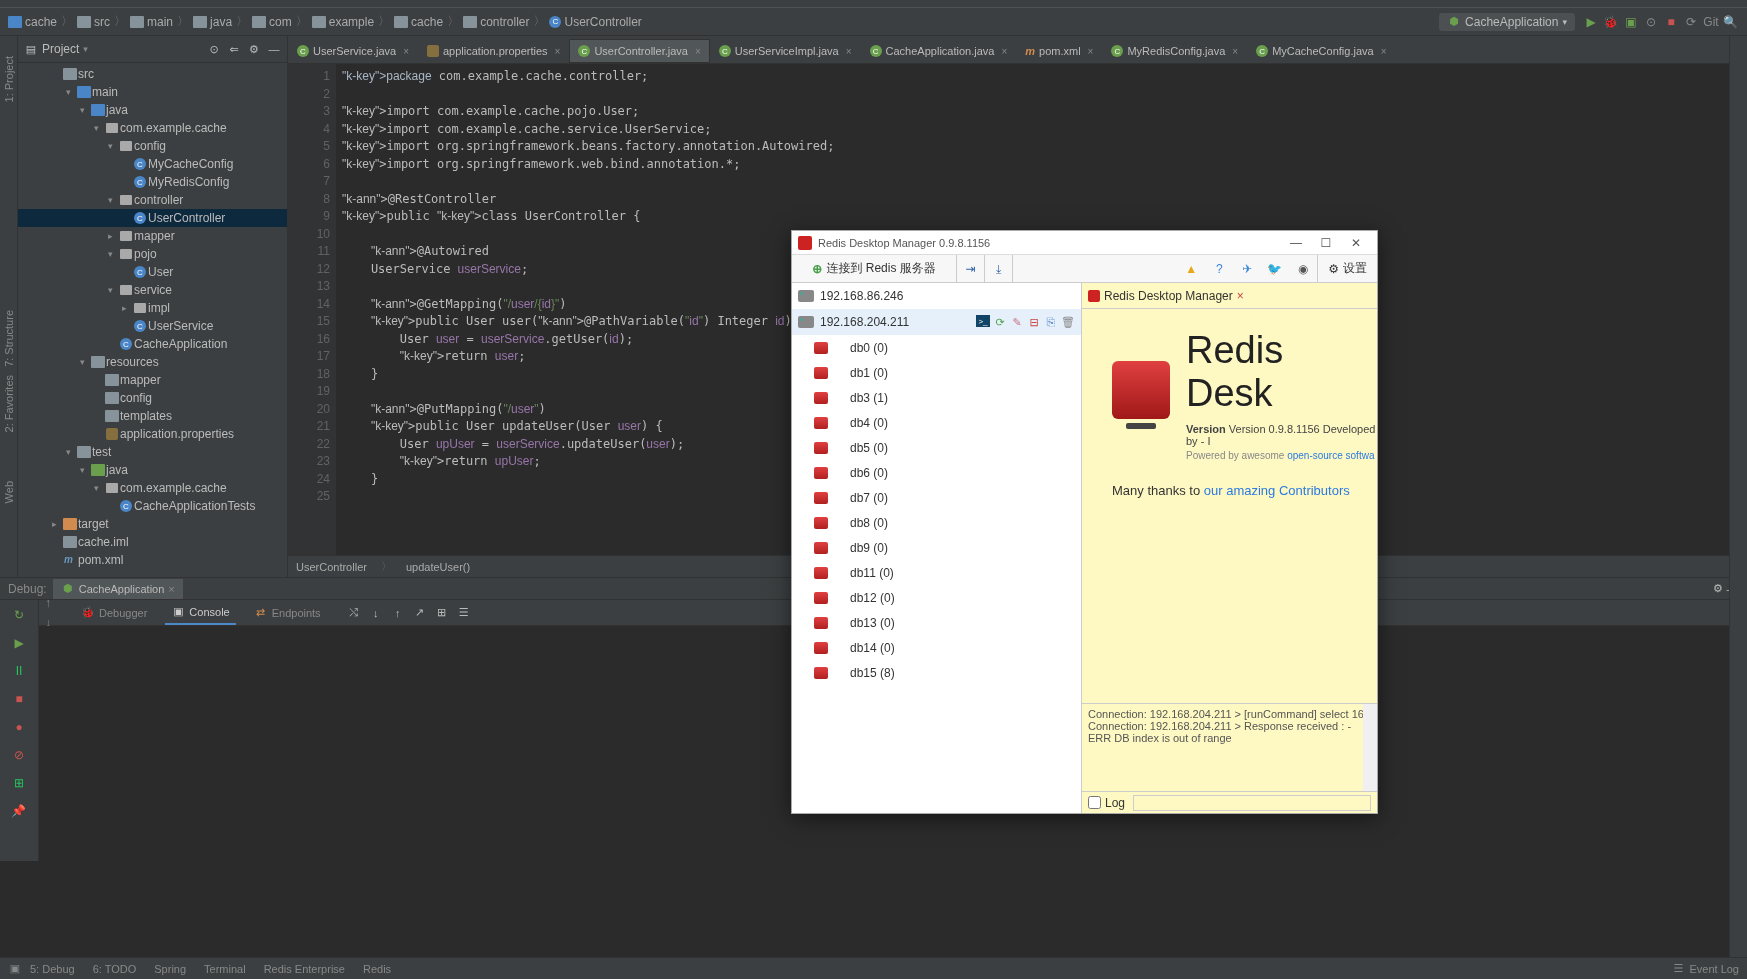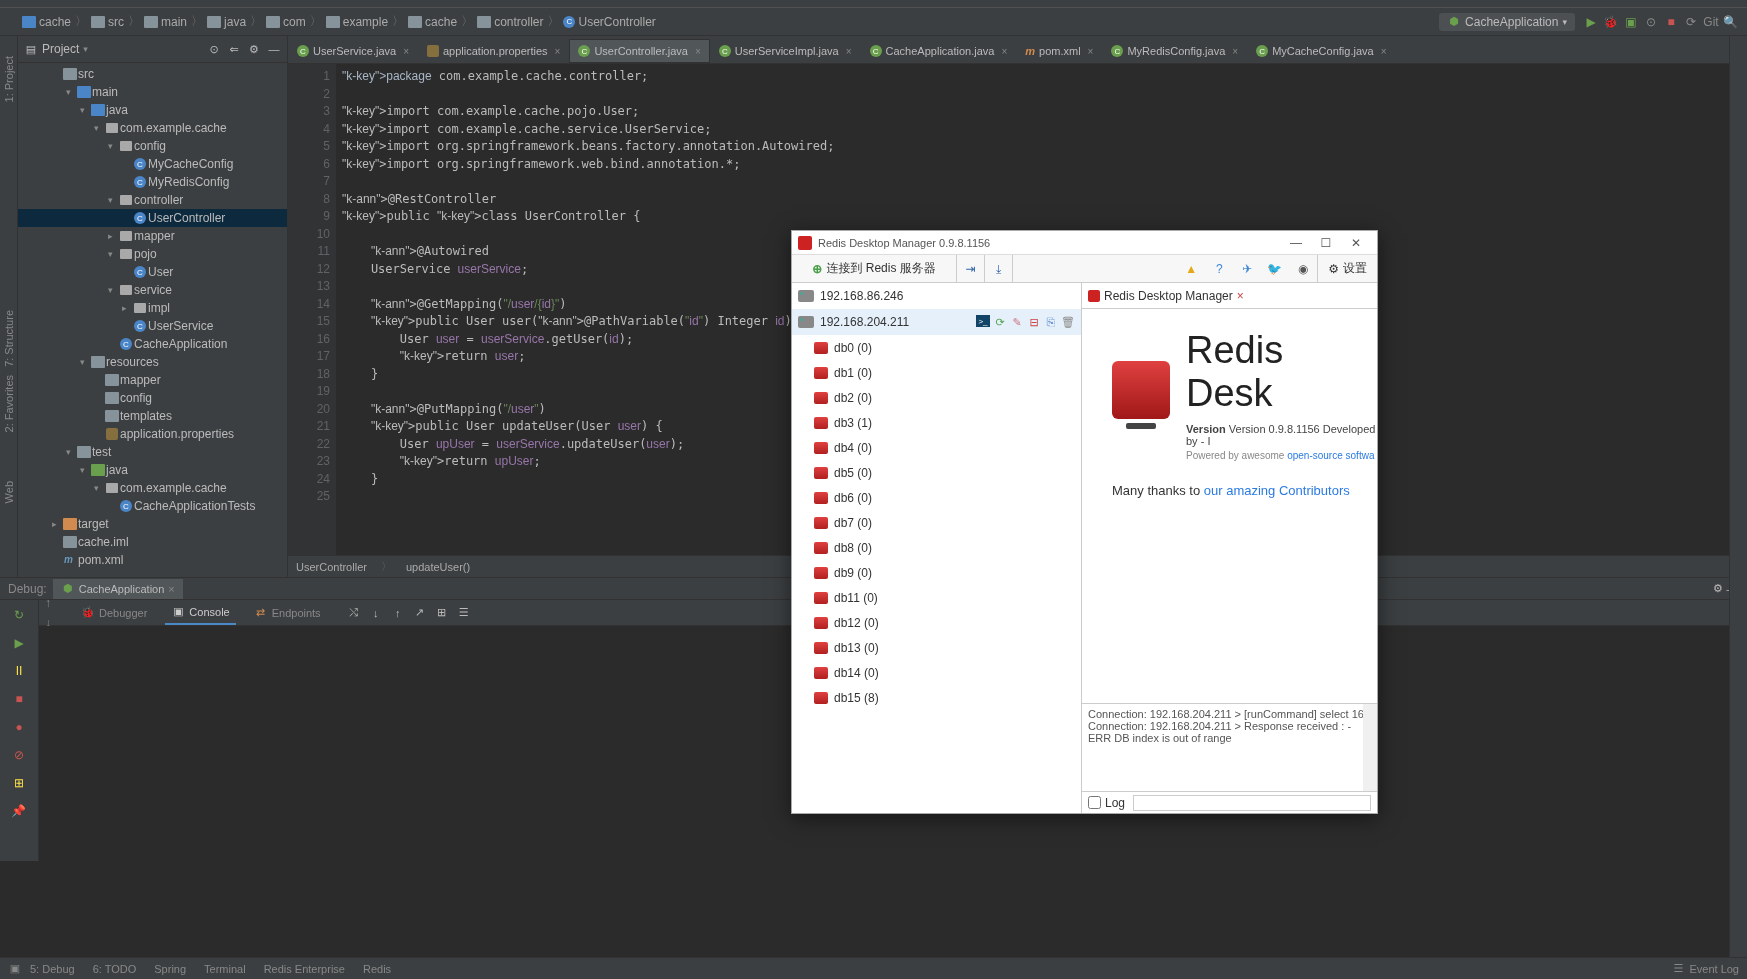--- a/index.html
+++ b/index.html
@@ -1,18 +1,18 @@
 <!DOCTYPE html>
 <html><head>
 <meta charset="utf-8">
 <style>
 * { margin:0; padding:0; box-sizing:border-box; font-family:"Segoe UI",Arial,sans-serif; }
 body { background:#2b2b2b; color:#bbb; font-size:12px; width:1747px; height:979px; overflow:hidden; position:relative; }
 .menubar { height:8px; background:#3c3f41; border-bottom:1px solid #515151; }
-.toprow { height:28px; background:#3c3f41; display:flex; align-items:center; border-bottom:1px solid #323232;padding-left:14px; }
+.toprow { height:28px; background:#3c3f41; display:flex; align-items:center; border-bottom:1px solid #323232; }
 .breadcrumb { display:flex; align-items:center; gap:4px; padding-left:8px; flex:1; }
 .bc-item { display:flex; align-items:center; gap:3px; color:#aaa; cursor:pointer; }
 .bc-sep { color:#777; }
 .fld-icon { width:14px; height:12px; background:#87939a; border-radius:1px; display:inline-block; }
 .fld-blue .fld-icon { background:#4a86c7; }
 .run-cfg { padding:2px 8px; background:#4c5052; border-radius:3px; color:#bbb; margin-right:6px; display:flex; align-items:center; gap:4px; cursor:pointer; }
 .tb-ico { width:20px; height:20px; display:flex; align-items:center; justify-content:center; cursor:pointer; }
 .play { color:#6a9f4d; }
 .bug { color:#6a9f4d; }
 .stop { color:#c75450; }
@@ -44,48 +44,48 @@
 .gutter { width:48px; background:#313335; text-align:right; color:#606366; font-family:Consolas,monospace; font-size:12px; padding:4px 6px 4px 0; line-height:17.5px; }
 .code { flex:1; font-family:Consolas,monospace; font-size:12px; padding:4px 0 4px 6px; line-height:17.5px; white-space:pre; }
 .k-str { color:#6a8759; }
 .k-field { color:#9876aa; }
 .k-txt { color:#a9b7c6; }
 .crumbs { height:22px; background:#3c3f41; border-top:1px solid #323232; display:flex; align-items:center; padding-left:8px; color:#aaa; font-size:11px; gap:14px; }
 .dbg-tab { height:22px; background:#3c3f41; border-top:1px solid #323232; display:flex; align-items:center; padding:0 8px; }
 .dbg-tab-label { background:#515658; padding:3px 8px; font-size:11px; display:flex; align-items:center; gap:4px; }
 .dbg-panel { height:262px; background:#2b2b2b; border-top:1px solid #323232; display:flex; }
 .dbg-left { width:39px; background:#3c3f41; border-right:1px solid #323232; display:flex; flex-direction:column; align-items:center; padding-top:6px; gap:10px; }
-.dbg-btn { width:18px; height:18px; display:flex; align-items:center; justify-content:center; cursor:pointer; color:#fde047; }
+.dbg-btn { width:18px; height:18px; display:flex; align-items:center; justify-content:center; cursor:pointer; color:#22c55e; }
 .dbg-main { flex:1; display:flex; flex-direction:column; }
 .dbg-tabs { height:26px; display:flex; align-items:center; gap:12px; padding-left:6px; background:#3c3f41; border-bottom:1px solid #323232; }
 .dbg-t { padding:4px 6px; color:#888; cursor:pointer; font-size:11px; display:flex; align-items:center; gap:4px; }
 .dbg-t.active { color:#ccc; border-bottom:2px solid #4a88c7; }
 .dbg-step { display:flex; gap:8px; margin-left:8px; }
 .status { height:22px; background:#3c3f41; border-top:1px solid #323232; display:flex; align-items:center; font-size:11px; padding:0 8px; color:#888; position:absolute; bottom:0; left:0; right:0; }
 .rtab { width:18px; background:#3c3f41; border-left:1px solid #323232; position:absolute; right:0; top:36px; bottom:22px; }
 
 
-.redis { position:absolute; left:791px; top:230px; width:587px; height:584px; background:#ffffff; border:1px solid #aaa; box-shadow:0 4px 20px rgba(0,0,0,.5); color:#333; font-size:12px; display:flex; flex-direction:column; }
+.redis { position:absolute; left:791px; top:230px; width:587px; height:584px; background:#fef9c3; border:1px solid #aaa; box-shadow:0 4px 20px rgba(0,0,0,.5); color:#333; font-size:12px; display:flex; flex-direction:column; }
 .r-title { height:24px; background:#fff; display:flex; align-items:center; padding:0 6px; border-bottom:1px solid #ddd; }
 .r-ico { width:14px; height:14px; background:#c22; margin-right:6px; border-radius:2px; }
 .r-ttxt { flex:1; font-size:11px; color:#555; }
 .r-wbtn { width:30px; text-align:center; cursor:pointer; color:#555; }
 .r-toolbar { height:28px; display:flex; align-items:center; border-bottom:1px solid #ccc; background:#f7f7f7; }
 .r-conn { flex:1; display:flex; align-items:center; justify-content:center; gap:4px; height:100%; border-right:1px solid #ccc; cursor:pointer; }
 .r-plus { color:#4a9f4a; font-weight:bold; }
 .r-tbico { width:28px; display:flex; align-items:center; justify-content:center; height:100%; border-right:1px solid #ccc; cursor:pointer; }
 .r-settings { padding:0 10px; display:flex; align-items:center; gap:4px; height:100%; cursor:pointer; }
 .r-body { flex:1; display:flex; }
 .r-left { width:290px; border-right:1px solid #ccc; background:#fff; overflow:auto; }
 .r-srv { display:flex; align-items:center; gap:6px; padding:4px 6px; cursor:pointer; height:26px; }
 .r-srv.sel { background:#e6f0fa; }
 .r-sico { width:16px; height:12px; background:#888; border-radius:2px; position:relative; }
 .r-sico::after { content:""; position:absolute; top:2px; left:2px; width:3px; height:3px; background:#4a9; border-radius:50%; }
 .r-srvico { display:flex; gap:3px; }
-.r-db { display:flex; align-items:center; gap:6px; padding:3px 6px 3px 22px; cursor:pointer; height:25px; }
+.r-db { display:flex; align-items:center; gap:22px; padding:3px 6px 3px 22px; cursor:pointer; height:25px; }
 .r-dbico { width:14px; height:12px; background:linear-gradient(#e04040,#b02020); border-radius:2px; display:inline-block; }
 .r-right { flex:1; display:flex; flex-direction:column; }
 .r-rtab { height:26px; border-bottom:1px solid #ccc; display:flex; align-items:center; padding:0 6px; }
 .r-rtab-c { width:12px; height:12px; background:#c22; border-radius:2px; margin-right:4px; }
 .r-welcome { flex:1; padding:20px 0 10px 30px; overflow:hidden; }
 .r-logo { display:flex; align-items:center; gap:16px; }
 .r-logo-img { width:58px; height:58px; background:linear-gradient(#e04040,#a01818); border-radius:6px; position:relative; }
 .r-logo-stand { width:30px; height:6px; background:#444; margin:4px auto 0; border-radius:2px; }
 .r-big { font-size:38px; font-weight:300; color:#222; }
 .r-ver { font-size:11px; color:#444; margin-top:8px; }
@@ -611,24 +611,20 @@
           <div class="r-db">
             <span class="r-dbico"></span>
             <span>db0  (0)</span>
           </div>
           <div class="r-db">
             <span class="r-dbico"></span>
             <span>db1  (0)</span>
           </div>
           <div class="r-db">
             <span class="r-dbico"></span>
-            <span>db2  (0)</span>
-          </div>
-          <div class="r-db">
-            <span class="r-dbico"></span>
             <span>db3  (1)</span>
           </div>
           <div class="r-db">
             <span class="r-dbico"></span>
             <span>db4  (0)</span>
           </div>
           <div class="r-db">
             <span class="r-dbico"></span>
             <span>db5  (0)</span>
           </div>

